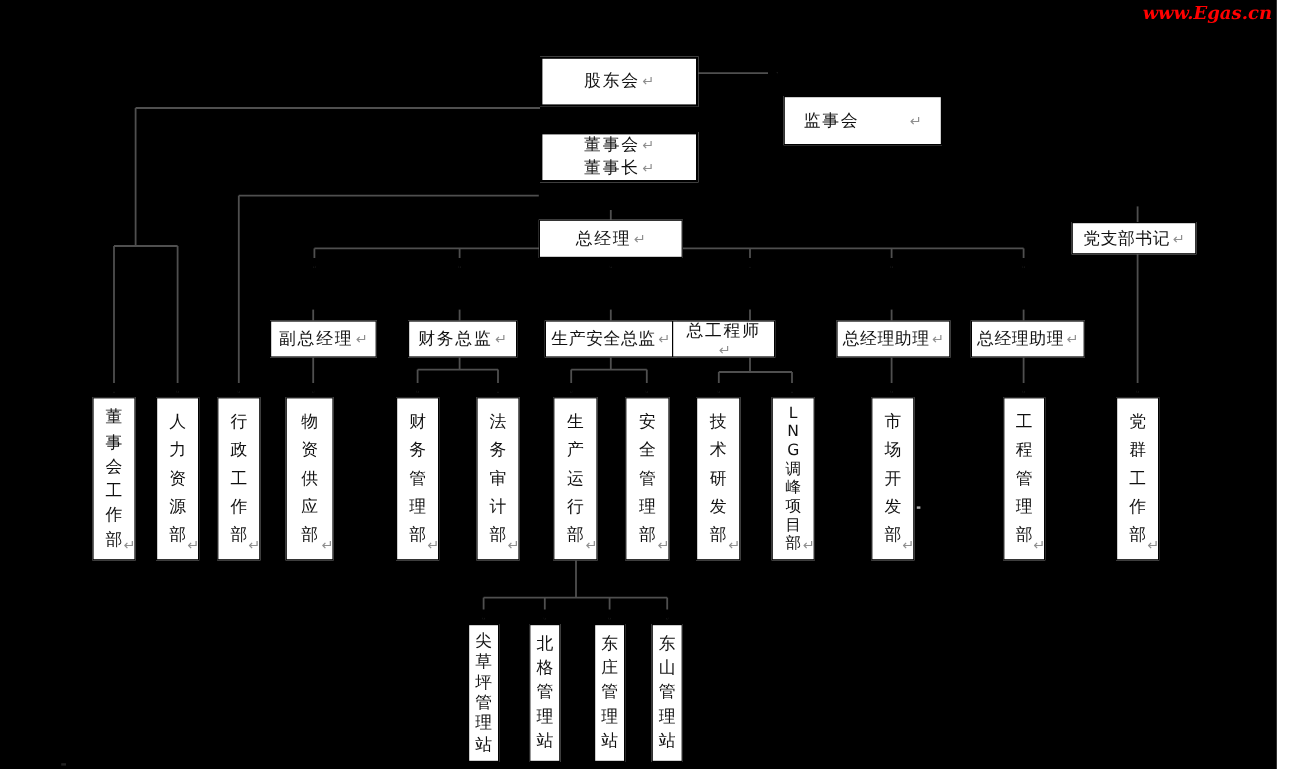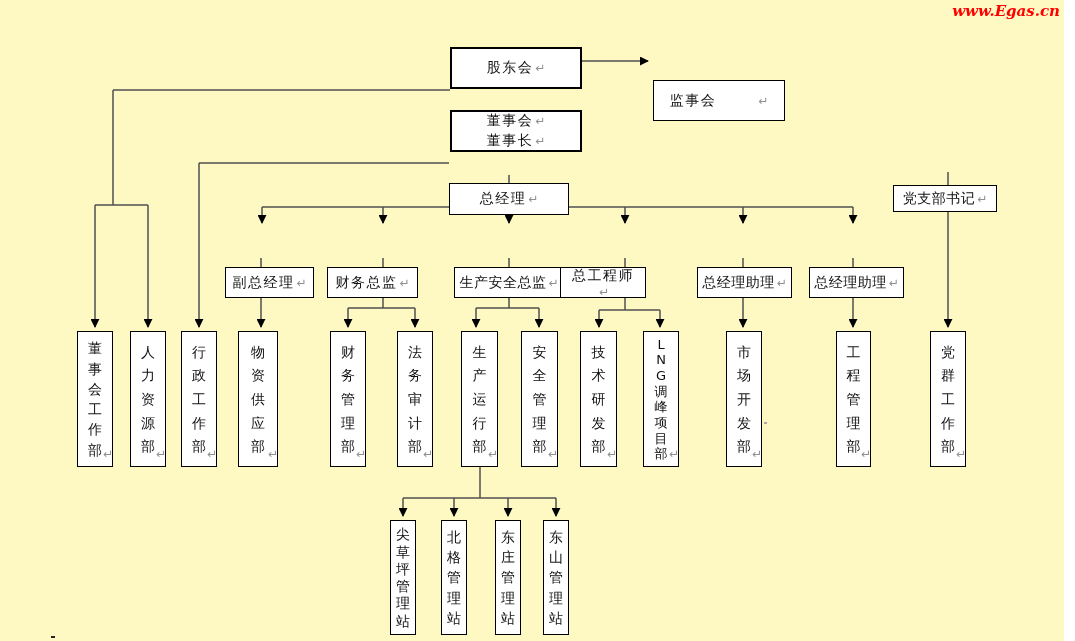--- a/index.html
+++ b/index.html
@@ -1,17 +1,17 @@
 <!DOCTYPE html>
 <html><head>
 <meta charset="utf-8">
 <style>
   html,body { margin:0; padding:0; background:#fff; }
   .canvas {
-    position:relative; width:1064px; height:641px; background:#fef9c3;
+    position:relative; width:1064px; height:641px; background:#000000;
     font-family:"DejaVu Sans","Liberation Sans",sans-serif; color:#111;
     overflow:hidden;
   }
   svg.wires { position:absolute; left:0; top:0; width:1075px; height:641px; }
   .hbox {
     position:absolute; background:#fff; border:1.4px solid #000;
     box-sizing:border-box; display:flex; align-items:center; justify-content:center;
     font-size:14px; letter-spacing:1.5px; white-space:nowrap;margin-top:40px;
   }
   .hbox.thick { border-width:2px; }
@@ -118,21 +118,21 @@
 
   <div class="hbox" style="left:893px;top:145px;width:104px;height:27px;letter-spacing:0.5px;">
     <span>党支部书记</span>
       <span class="ret">↵</span>
   </div>
 
   <div class="hbox" style="left:225px;top:227px;width:89px;height:31px;">
     <span>副总经理</span>
       <span class="ret">↵</span>
   </div>
-  <div class="hbox" style="left:327px;top:227px;width:91px;height:31px;">
+  <div class="hbox" style="left:340px;top:227px;width:91px;height:31px;">
     <span>财务总监</span>
       <span class="ret">↵</span>
   </div>
   <div class="hbox" style="left:454px;top:227px;width:110px;height:31px;letter-spacing:0.5px;justify-content:center;">
     <span>生产安全总监</span>
       <span class="ret">↵</span>
   </div>
   <div class="hbox" style="left:560px;top:227px;width:86px;height:31px;flex-direction:column;">
     <span>总工程师</span>
       <span class="ret">↵</span>

